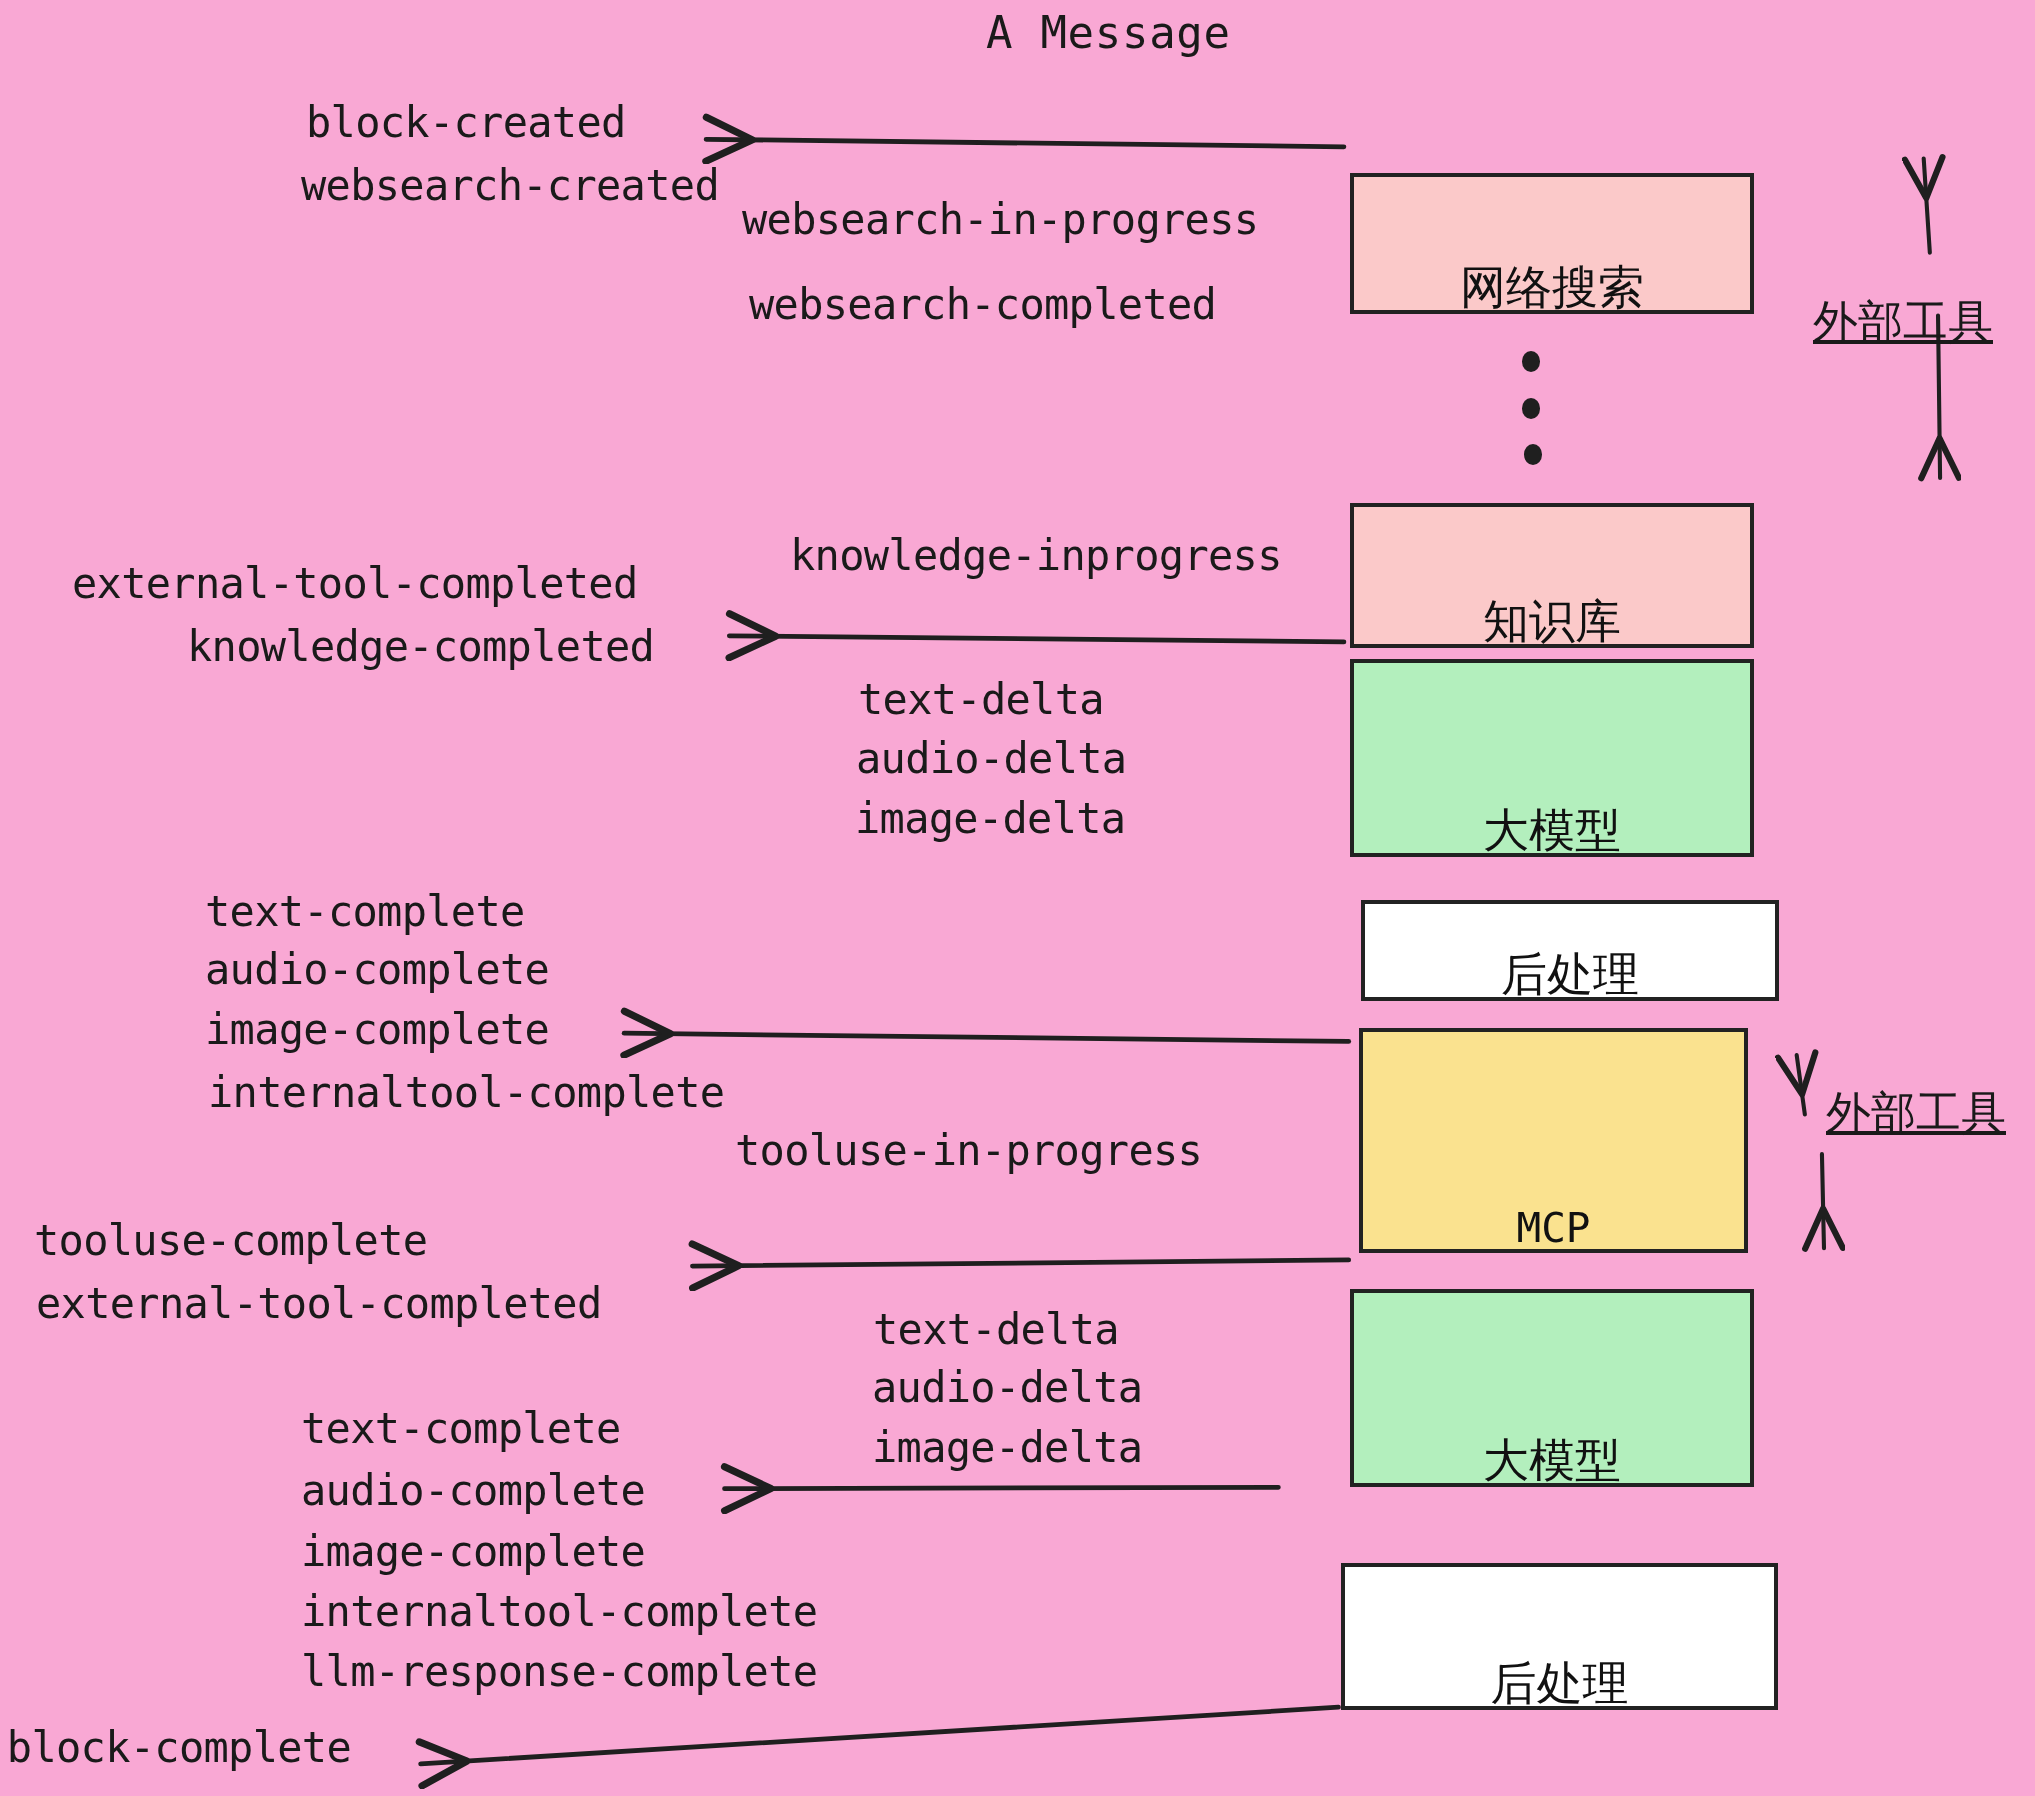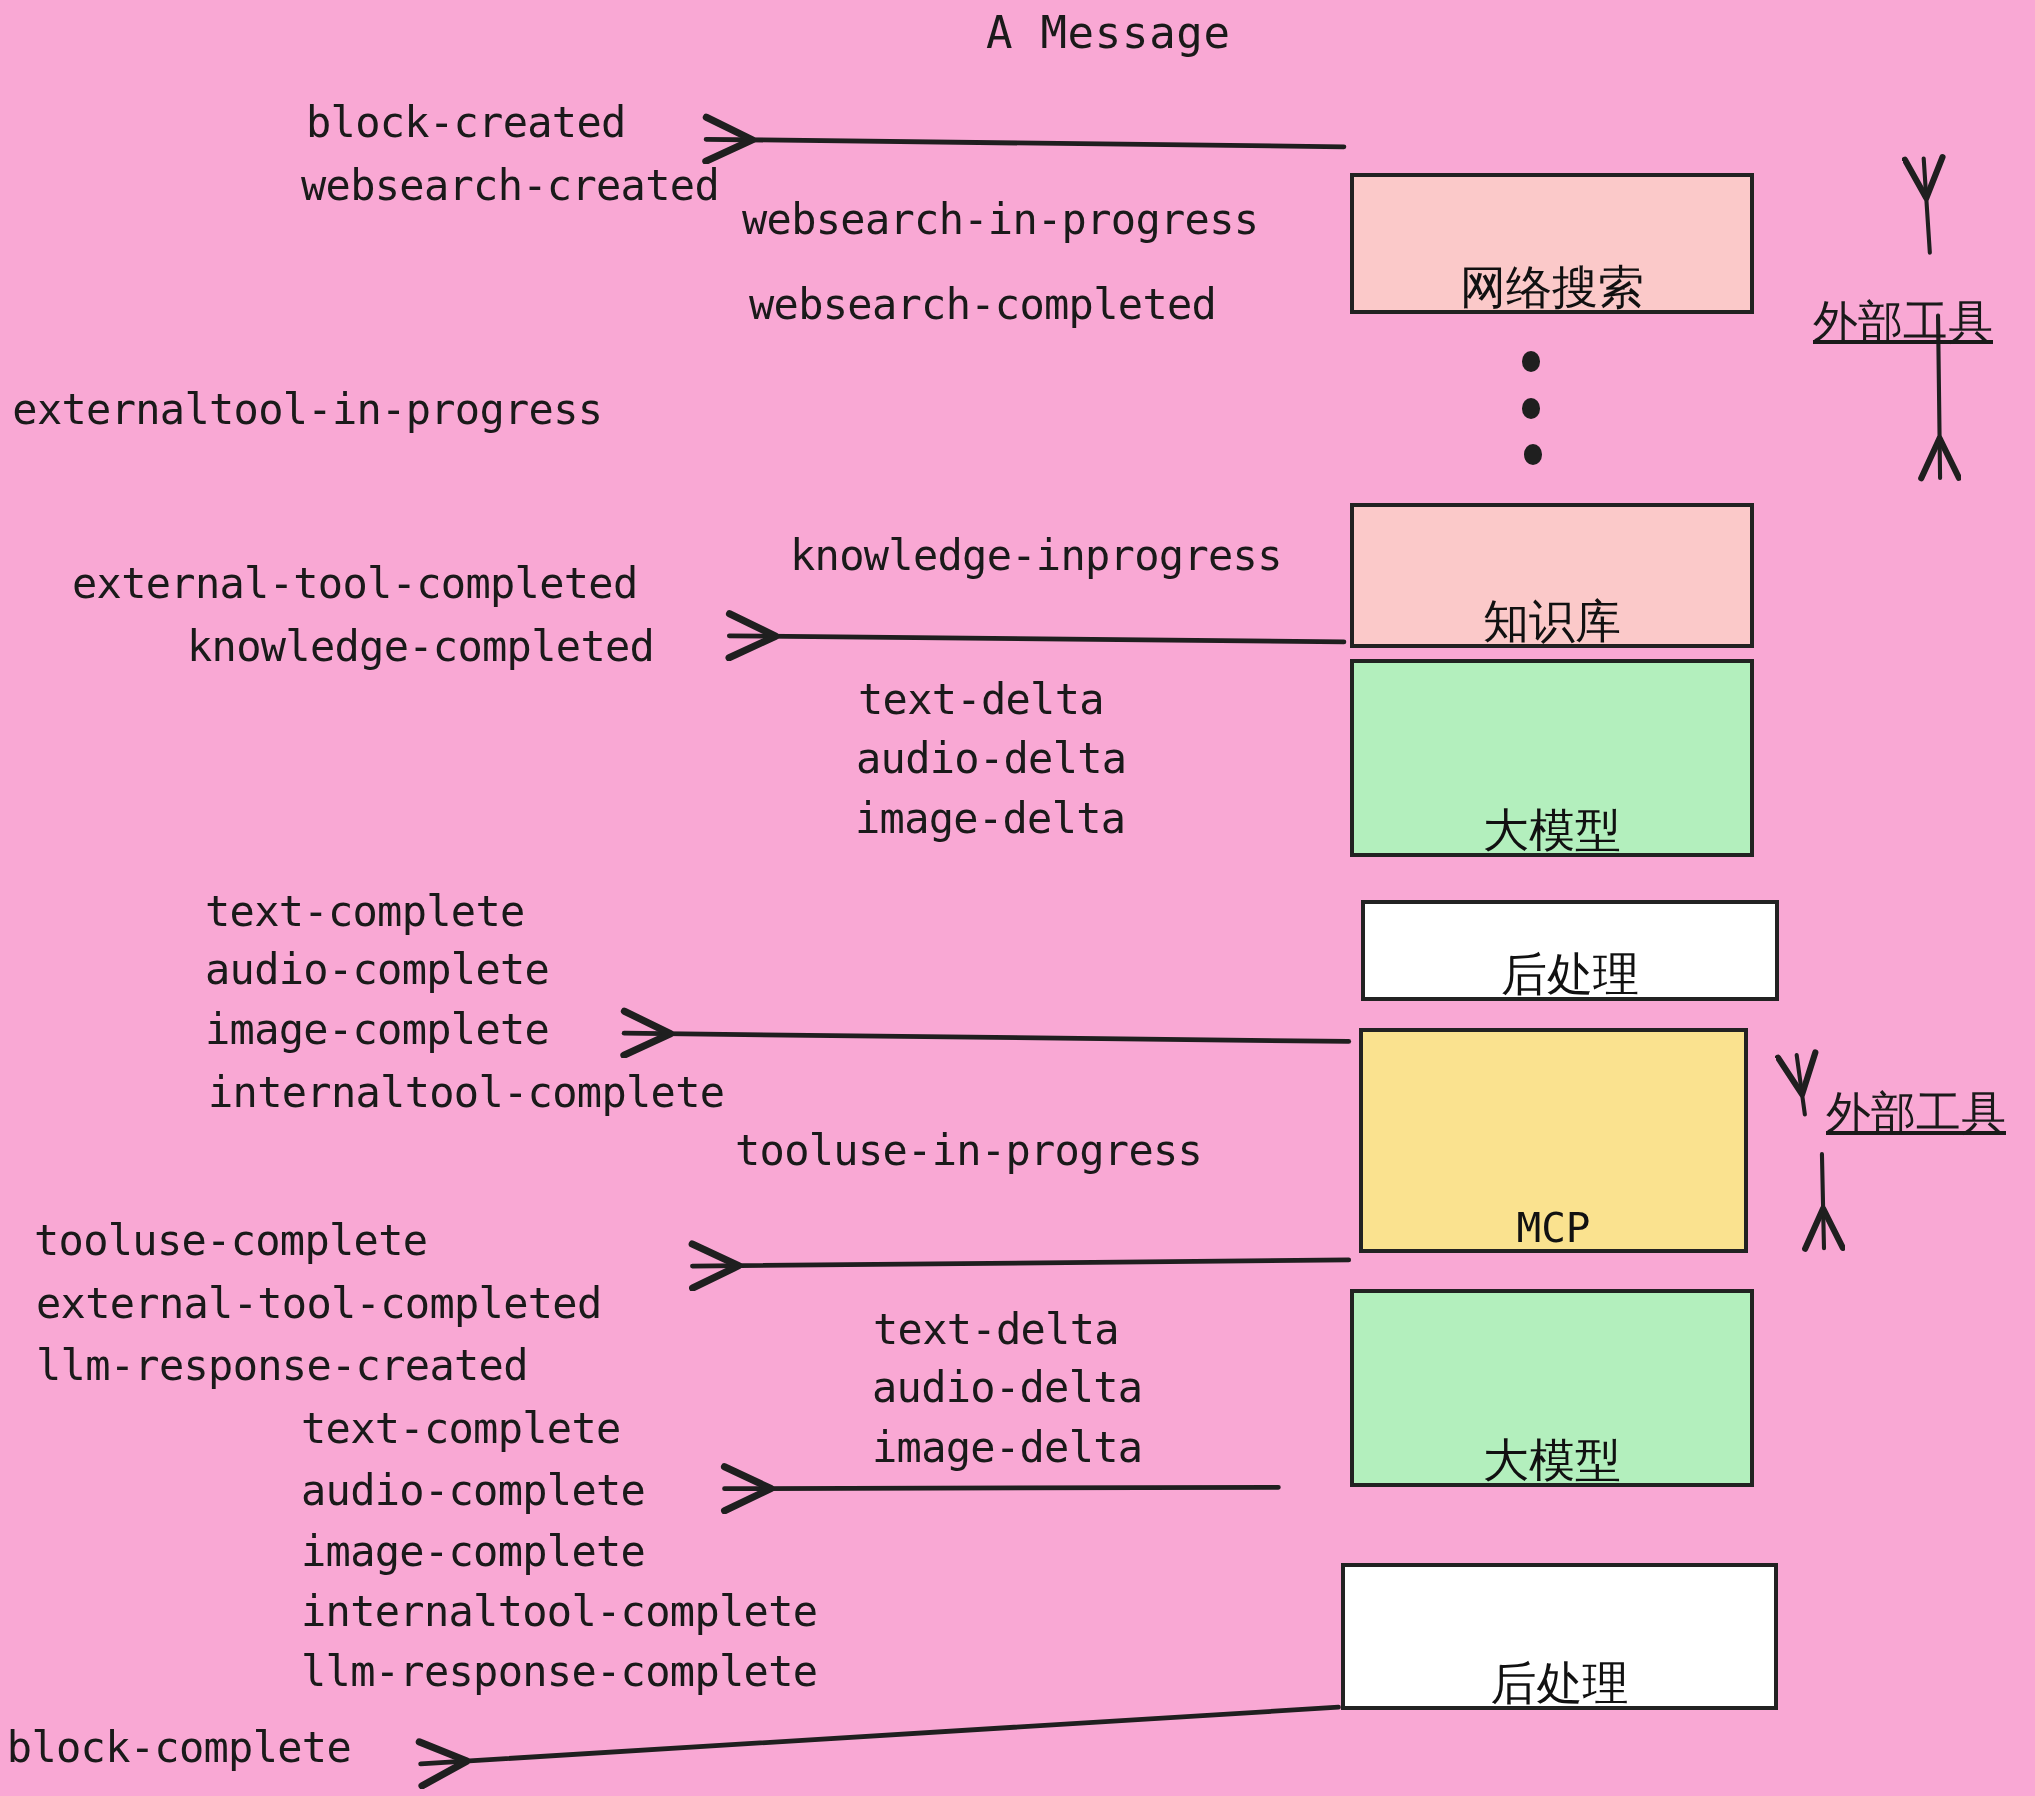--- a/index.html
+++ b/index.html
@@ -133,35 +133,33 @@
     <span class="cn">后处理</span>
   </div>
 
   <div class="sidelabel" style="left:1813px; top:299px;">外部工具</div>
   <div class="sidelabel" style="left:1826px; top:1090px;">外部工具</div>
 
   <div class="evt" style="left:306px;  top:86px;margin-top:16px;">block-created</div>
   <div class="evt" style="left:301px;  top:149px;margin-top:16px;">websearch-created</div>
   <div class="evt" style="left:742px; top:199px;">websearch-in-progress</div>
   <div class="evt" style="left:749px; top:284px;">websearch-completed</div>
-  <div class="evt" style="left:12.3px;   top:389px;">externaltool-in-progress</div>
   <div class="evt" style="left:790px; top:535px;">knowledge-inprogress</div>
   <div class="evt" style="left:72px;  top:563px;">external-tool-completed</div>
   <div class="evt" style="left:187px;  top:626px;">knowledge-completed</div>
   <div class="evt" style="left:858px; top:679px;">text-delta</div>
   <div class="evt" style="left:856px; top:738px;">audio-delta</div>
   <div class="evt" style="left:855px; top:798px;">image-delta</div>
   <div class="evt" style="left:205px;  top:891px;">text-complete</div>
   <div class="evt" style="left:205px;  top:949px;">audio-complete</div>
   <div class="evt" style="left:205px;  top:1009px;">image-complete</div>
   <div class="evt" style="left:208px;  top:1072px;">internaltool-complete</div>
   <div class="evt" style="left:735px; top:1130px;">tooluse-in-progress</div>
   <div class="evt" style="left:34px;   top:1220px;">tooluse-complete</div>
   <div class="evt" style="left:36px;   top:1283px;">external-tool-completed</div>
-  <div class="evt" style="left:36px;   top:1345px;">llm-response-created</div>
   <div class="evt" style="left:873px; top:1309px;">text-delta</div>
   <div class="evt" style="left:872px; top:1367px;">audio-delta</div>
   <div class="evt" style="left:872px; top:1427px;">image-delta</div>
   <div class="evt" style="left:301px;  top:1408px;">text-complete</div>
   <div class="evt" style="left:301px;  top:1470px;">audio-complete</div>
   <div class="evt" style="left:301px;  top:1531px;">image-complete</div>
   <div class="evt" style="left:301px;  top:1591px;">internaltool-complete</div>
   <div class="evt" style="left:301px;  top:1651px;">llm-response-complete</div>
   <div class="evt" style="left:6.8px;   top:1727px;">block-complete</div>
 

